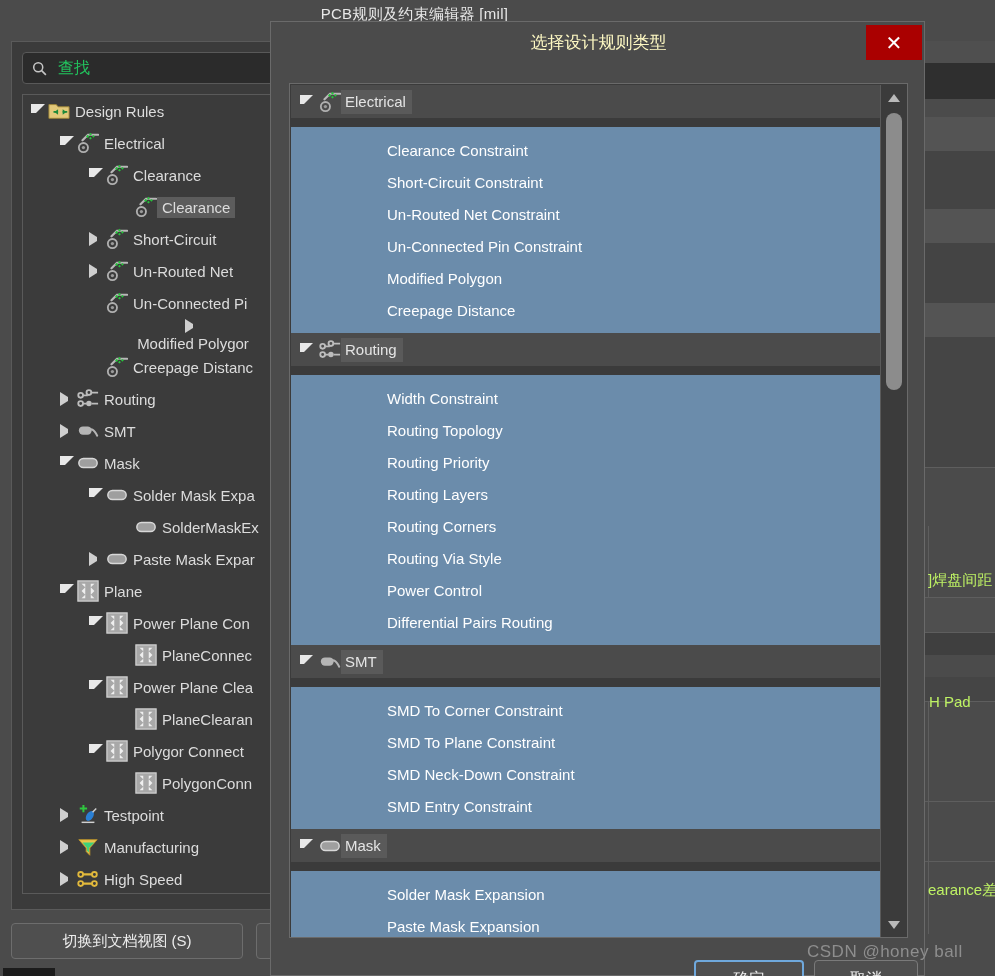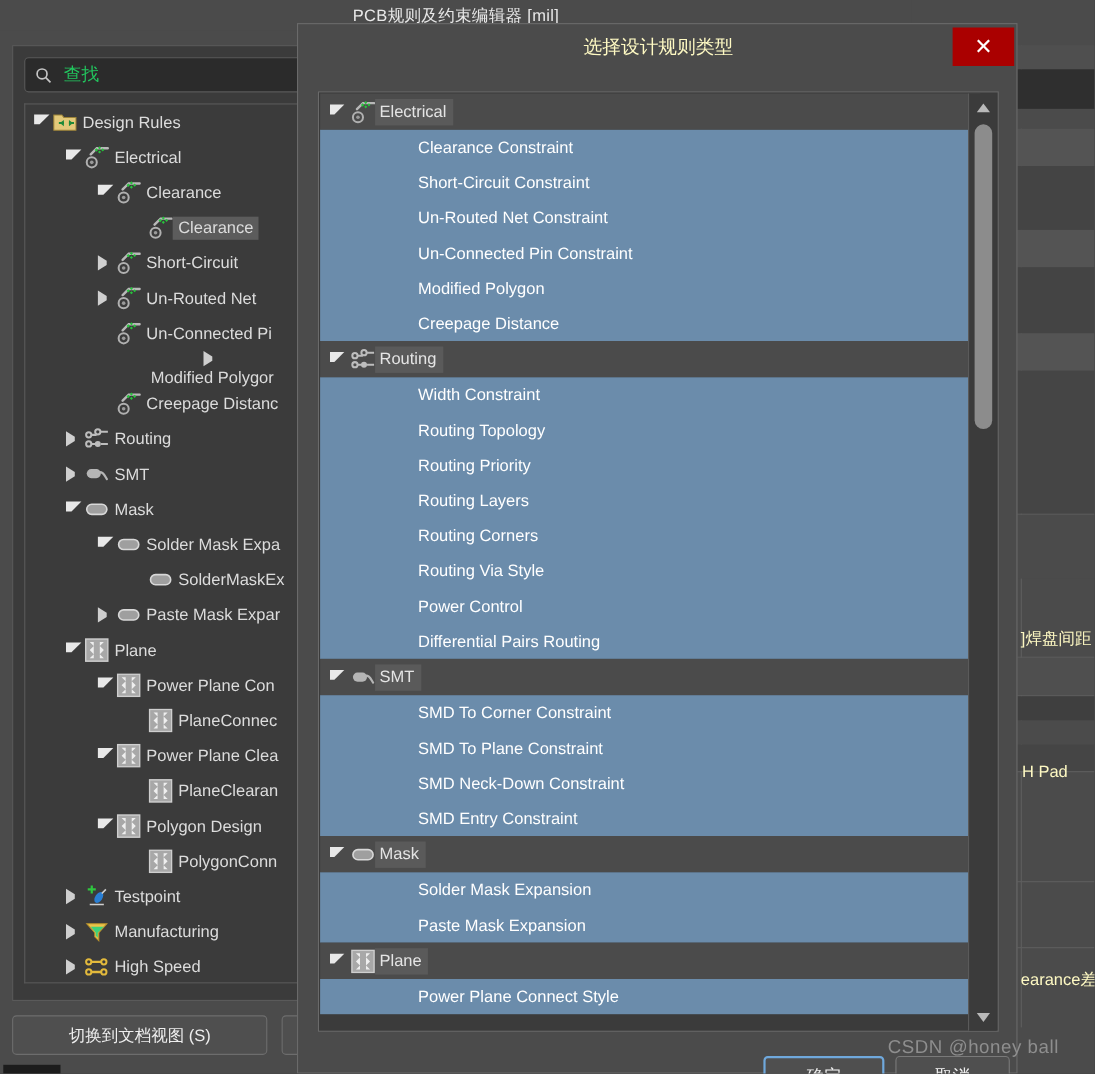--- a/index.html
+++ b/index.html
@@ -57,21 +57,21 @@
   .bottom-btn2 {
     position:absolute; left:256px; top:923px; width:90px; height:36px;
     background:#4f4f4f; border:1px solid #6d6d6d; border-radius:4px;
   }
   .taskbar-bit { position:absolute; left:3px; top:968px; width:52px; height:8px; background:#1c1c1c; }
 
   
   .bg-table { position:absolute; left:283px; top:41px; width:712px; height:893px; background:#4b4b4b; }
   .bg-row { position:absolute; left:0; width:712px; }
   .bg-vline { position:absolute; top:0; width:1px; height:893px; background:#5e5e5e; }
-  .bg-txt { position:absolute; color:#fef9c3; font-size:15px; white-space:nowrap; }
+  .bg-txt { position:absolute; color:#bef264; font-size:15px; white-space:nowrap; }
 
   
   .dialog {
     position:absolute; left:270px; top:21px; width:655px; height:955px;
     background:#4b4b4b; border:1px solid #6a6a6a;
   }
   .dlg-title {
     position:absolute; left:0; top:0; width:655px; height:40px;
     display:flex; align-items:center; justify-content:center;
     color:#fef9c3; font-size:17px;
@@ -86,21 +86,21 @@
     background:#3b3b3b; border:1px solid #6a6a6a; overflow:hidden;
   }
   .dlg-list-inner { position:absolute; left:1px; top:1px; width:600px; }
 
   .grp-hdr {
     height:33px; background:#4b4b4b; display:flex; align-items:center;
     font-size:15px; color:#e4e4e4; white-space:nowrap;
   }
   .grp-hdr .arrow { width:13px; height:13px; flex:none; margin:0 6px 0 9px; }
   .grp-hdr .glabel { background:#5a5a5a; padding:4px 6px 5px 4px; line-height:1; }
-  .grp-items { background:#6b8cab; padding:0; }
+  .grp-items { background:#6b8cab; padding:7px;margin-top:9px; }
   .grp-item {
     height:32px; display:flex; align-items:center; padding-left:89px;
     color:#ffffff; font-size:15px; white-space:nowrap;
   }
 
   .vscroll {
     position:absolute; right:1px; top:1px; width:26px; height:853px;
     background:#3b3b3b; border-left:1px solid #5a5a5a;
   }
   .vscroll .arrowbtn { position:absolute; left:0; width:26px; height:26px;
@@ -387,21 +387,21 @@
               <path d="M5 4 L9 8 L5 12 L9 12 L9 4 Z M19 4 L15 8 L19 12 L15 12 L15 4 Z M5 20 L9 16 L5 12 L9 12 L9 20 Z M19 20 L15 16 L19 12 L15 12 L15 20 Z" fill="#efefef"></path>
             </svg>
             <span class="tlabel">PlaneClearan</span>
           </div>
           <div class="tnode" style="padding-left: 66px;">
             <div class="arrow tri-down"></div>
             <svg viewBox="0 0 24 24" width="22" height="22">
               <rect x="1" y="1" width="22" height="22" fill="#a8a8a8" stroke="#cfcfcf" stroke-width="1.4"></rect>
               <path d="M5 4 L9 8 L5 12 L9 12 L9 4 Z M19 4 L15 8 L19 12 L15 12 L15 4 Z M5 20 L9 16 L5 12 L9 12 L9 20 Z M19 20 L15 16 L19 12 L15 12 L15 20 Z" fill="#efefef"></path>
             </svg>
-            <span class="tlabel">Polygon Design</span>
+            <span class="tlabel">Polygor Connect</span>
           </div>
           <div class="tnode" style="padding-left: 95px;">
             <div class="arrow"></div>
             <svg viewBox="0 0 24 24" width="22" height="22">
               <rect x="1" y="1" width="22" height="22" fill="#a8a8a8" stroke="#cfcfcf" stroke-width="1.4"></rect>
               <path d="M5 4 L9 8 L5 12 L9 12 L9 4 Z M19 4 L15 8 L19 12 L15 12 L15 4 Z M5 20 L9 16 L5 12 L9 12 L9 20 Z M19 20 L15 16 L19 12 L15 12 L15 20 Z" fill="#efefef"></path>
             </svg>
             <span class="tlabel">PolygonConn</span>
           </div>
           <div class="tnode" style="padding-left: 37px;">

